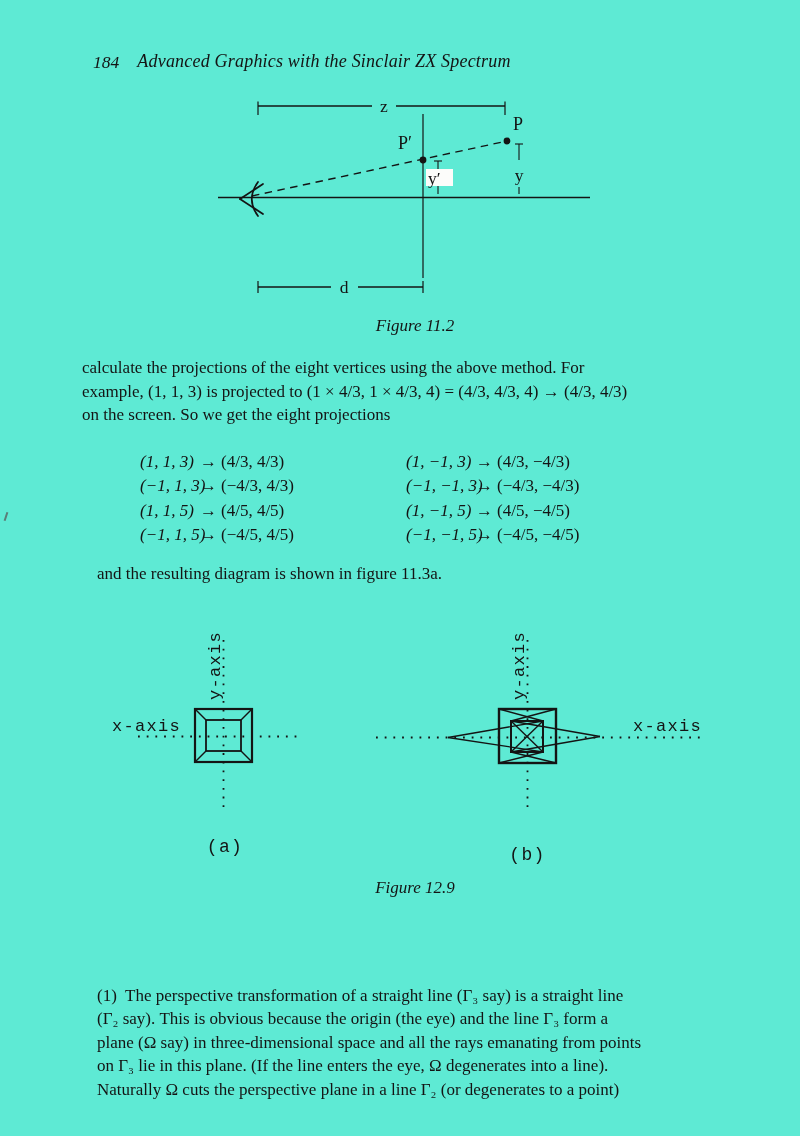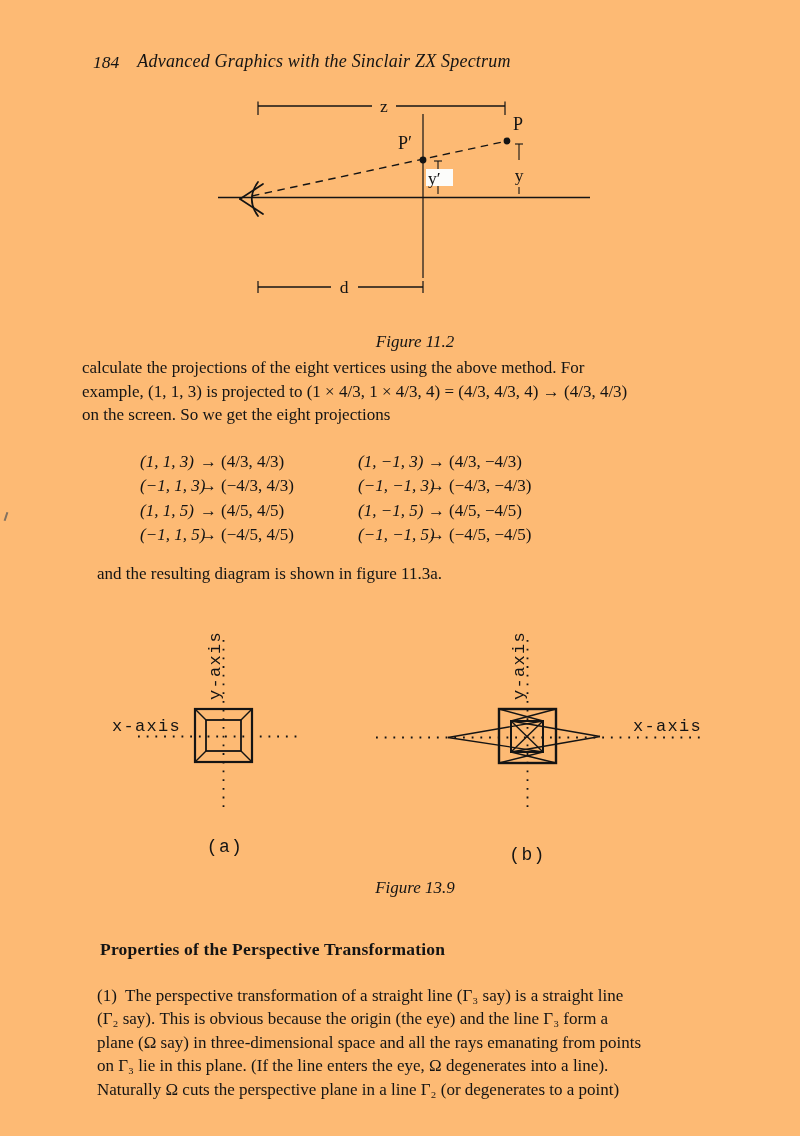--- a/index.html
+++ b/index.html
@@ -1,37 +1,37 @@
 <!DOCTYPE html>
 <html><head>
 <meta charset="utf-8">
 <style>
   html,body{margin:0;padding:0;background:#e8e8e8;}
   .page{
     position:relative;width:800px;height:1136px;margin:0 auto;
-    background:#fdba74;color:#141414;overflow:hidden;
+    background:#5eead4;color:#141414;overflow:hidden;
     font-family:"Liberation Serif","DejaVu Serif",serif;
   }
   .abs{position:absolute;}
   .pre{white-space:pre;}
   .header-num{top:52px;left:93px;font-size:17.5px;font-style:italic;}
   .header-title{top:51px;left:0;width:648px;text-align:center;font-size:18px;font-style:italic;letter-spacing:.2px;}
   .fig-caption{font-size:17px;font-style:italic;transform:translateX(-50%);}
-  .cap-112{top:332px;left:415px;}
+  .cap-112{top:316px;left:415px;}
   .cap-113{top:878px;left:415px;}
   .body-par{font-size:17px;line-height:23.5px;}
   .par-intro{top:356px;left:82px;}
   .par-result{top:564px;left:97px;font-size:17px;}
   .proj{top:450px;font-size:17px;}
   .proj-left{left:140px;}
   .proj-right{left:358px;}
   .proj .row{line-height:24.3px;white-space:pre;}
   .proj .from{display:inline-block;font-style:italic;}
   .proj-left .from{width:60px;}
-  .proj-right .from{width:70px;}
+  .proj-right .from{width:70px;margin-left:48px;}
   .proj .arrow{margin-right:4px;}
   .sec-heading{top:939px;left:100px;font-size:17.5px;font-weight:bold;letter-spacing:.2px;}
   .par-props{top:984px;left:97px;line-height:23.4px;}
   .artifact{top:512px;left:5px;width:2px;height:9px;background:#5a5a5a;opacity:.75;transform:rotate(18deg);}
   svg text{font-family:"Liberation Serif","DejaVu Serif",serif;fill:#141414;}
   svg text.mono{font-family:"Liberation Mono","DejaVu Sans Mono",monospace;letter-spacing:1.3px;}
 </style>
 </head>
 <body>
 
@@ -152,23 +152,22 @@
 
         <line x1="348" y1="125.5" x2="443" y2="109" stroke-width="1.3"></line>
         <line x1="348" y1="125.5" x2="443" y2="140" stroke-width="1.3"></line>
         <line x1="500" y1="124.5" x2="411" y2="109" stroke-width="1.3"></line>
         <line x1="500" y1="124.5" x2="411" y2="140" stroke-width="1.3"></line>
       </g>
       <text class="mono" x="427.5" y="248" text-anchor="middle" font-size="18">(b)</text>
     </g>
   </svg>
 
-  <div class="abs fig-caption cap-113">Figure 13.9</div>
+  <div class="abs fig-caption cap-113">Figure 12.9</div>
 
-  <div class="abs sec-heading">Properties of the Perspective Transformation</div>
 
   <div class="abs body-par par-props">
     <div class="pre">(1)  The perspective transformation of a straight line (Γ₃ say) is a straight line</div>
     <div class="pre">(Γ₂ say). This is obvious because the origin (the eye) and the line Γ₃ form a</div>
     <div class="pre">plane (Ω say) in three-dimensional space and all the rays emanating from points</div>
     <div class="pre">on Γ₃ lie in this plane. (If the line enters the eye, Ω degenerates into a line).</div>
     <div class="pre">Naturally Ω cuts the perspective plane in a line Γ₂ (or degenerates to a point)</div>
   </div>
 
   <div class="abs artifact"></div>

